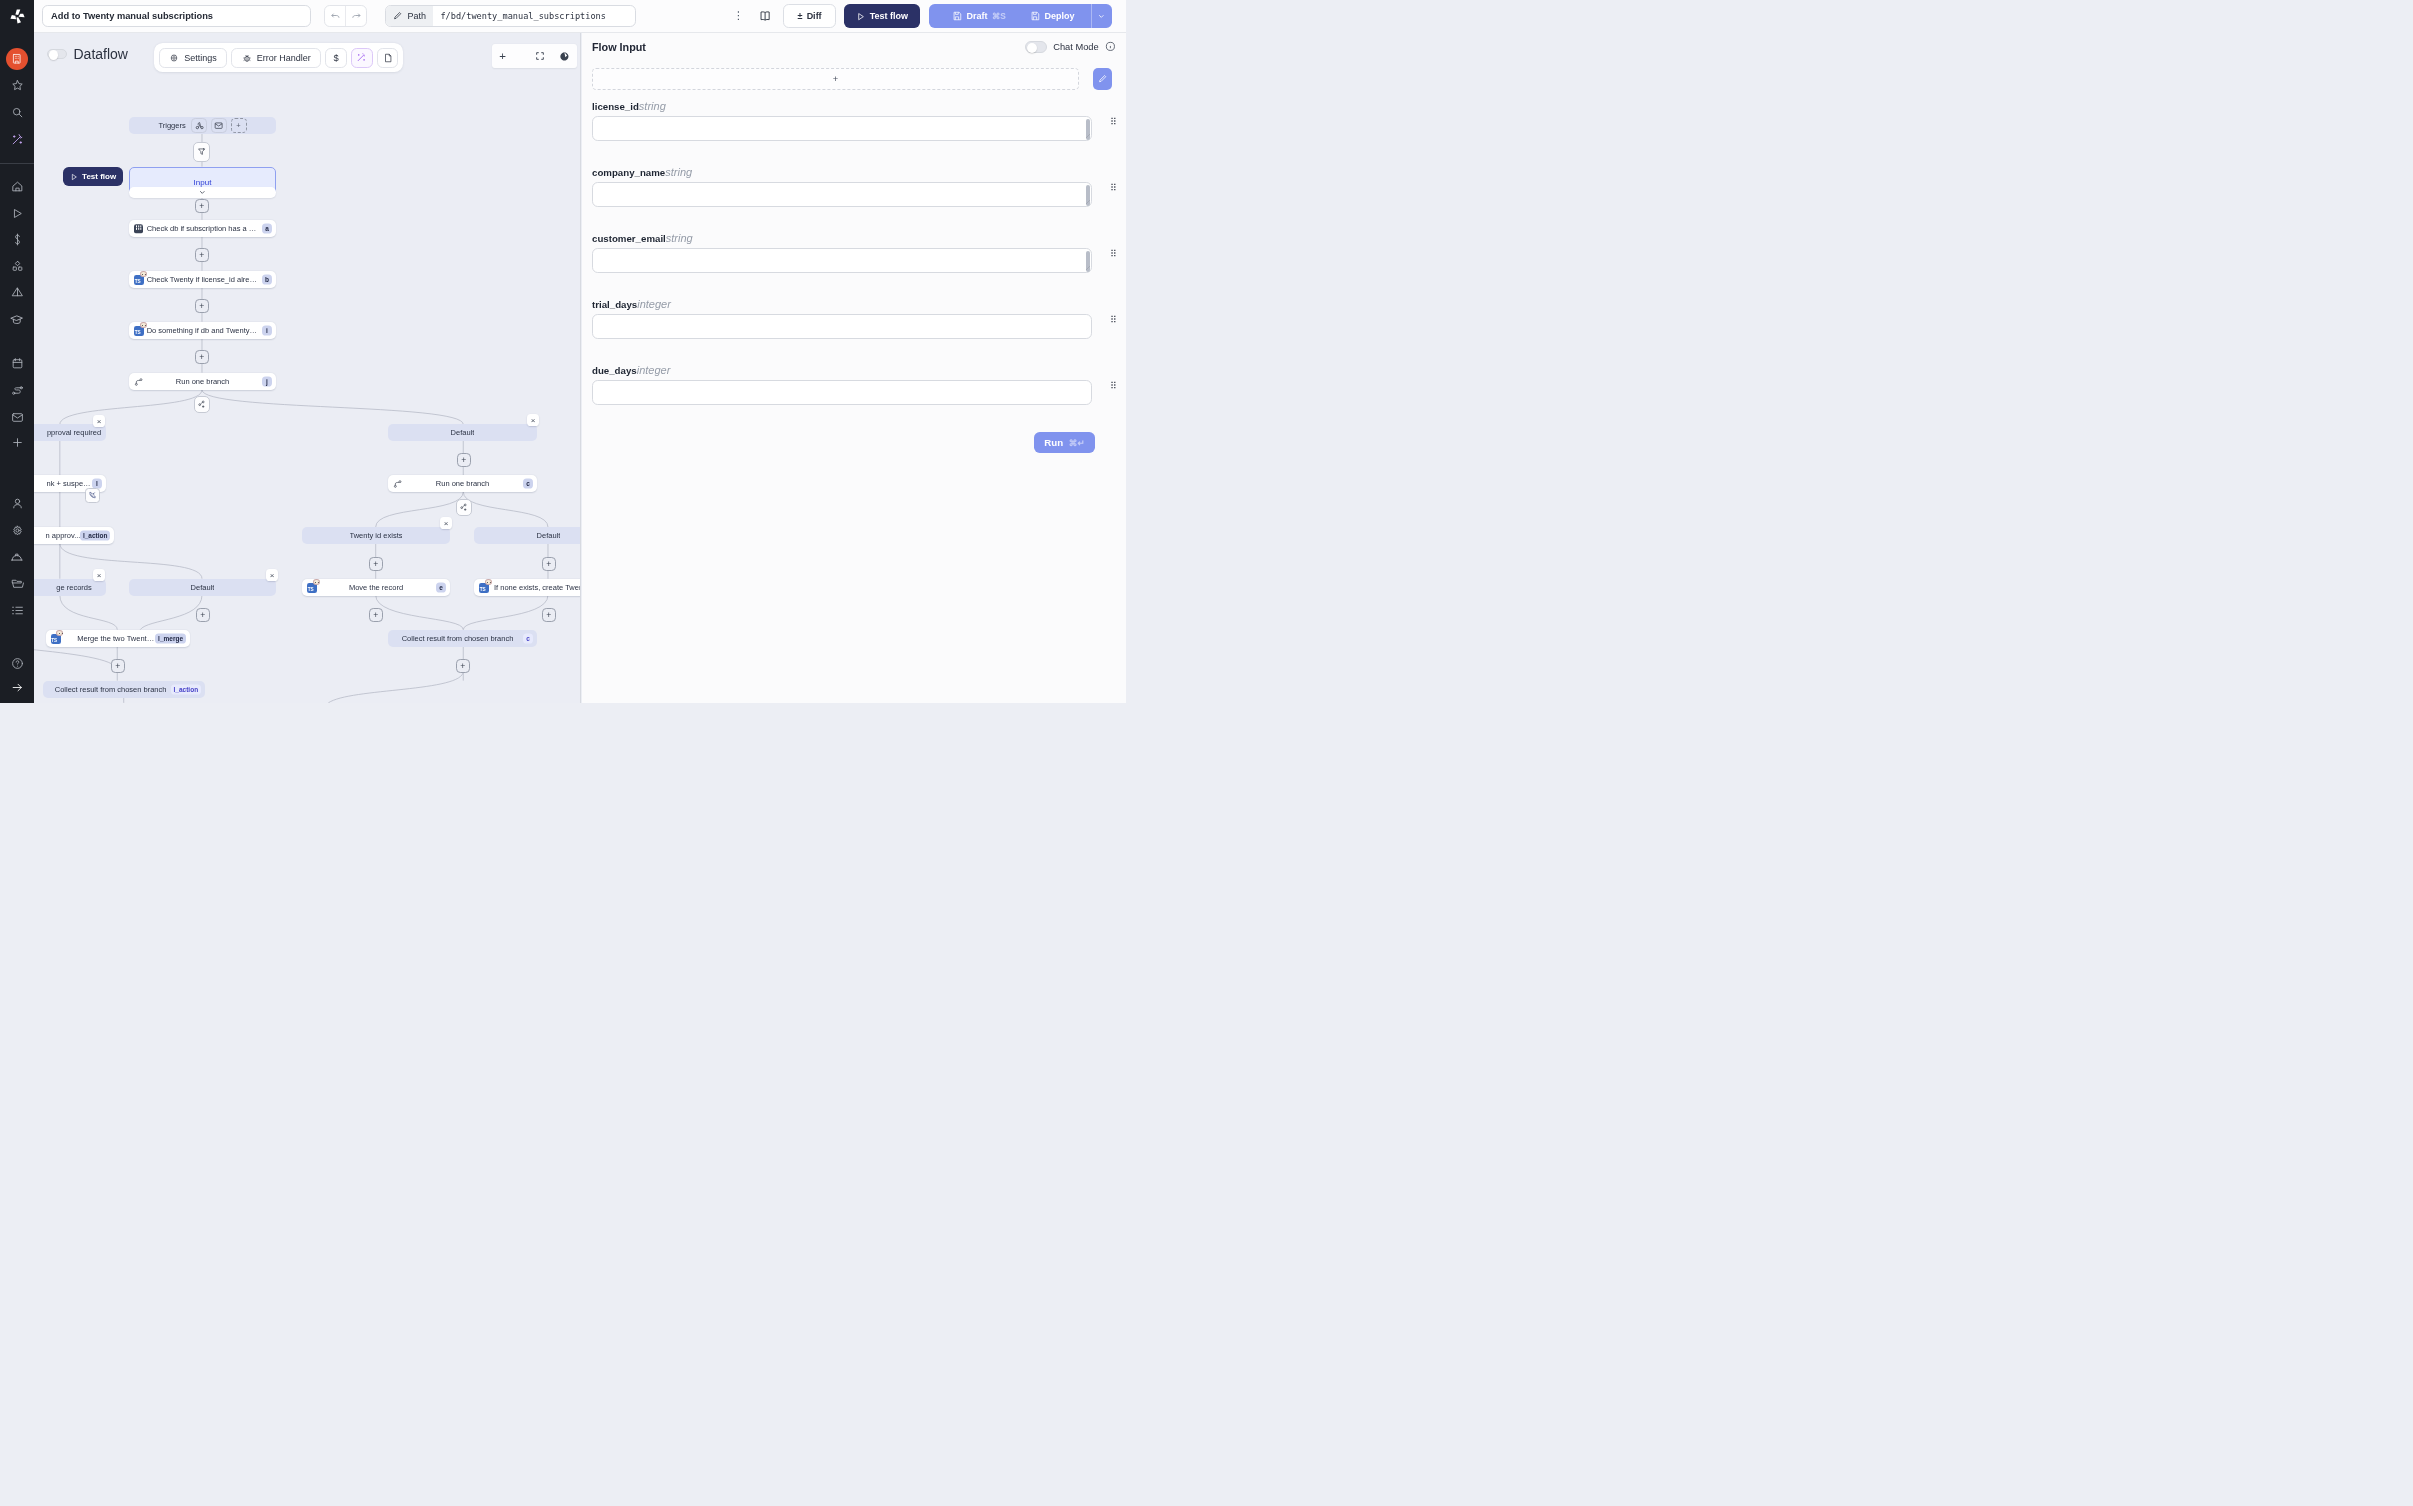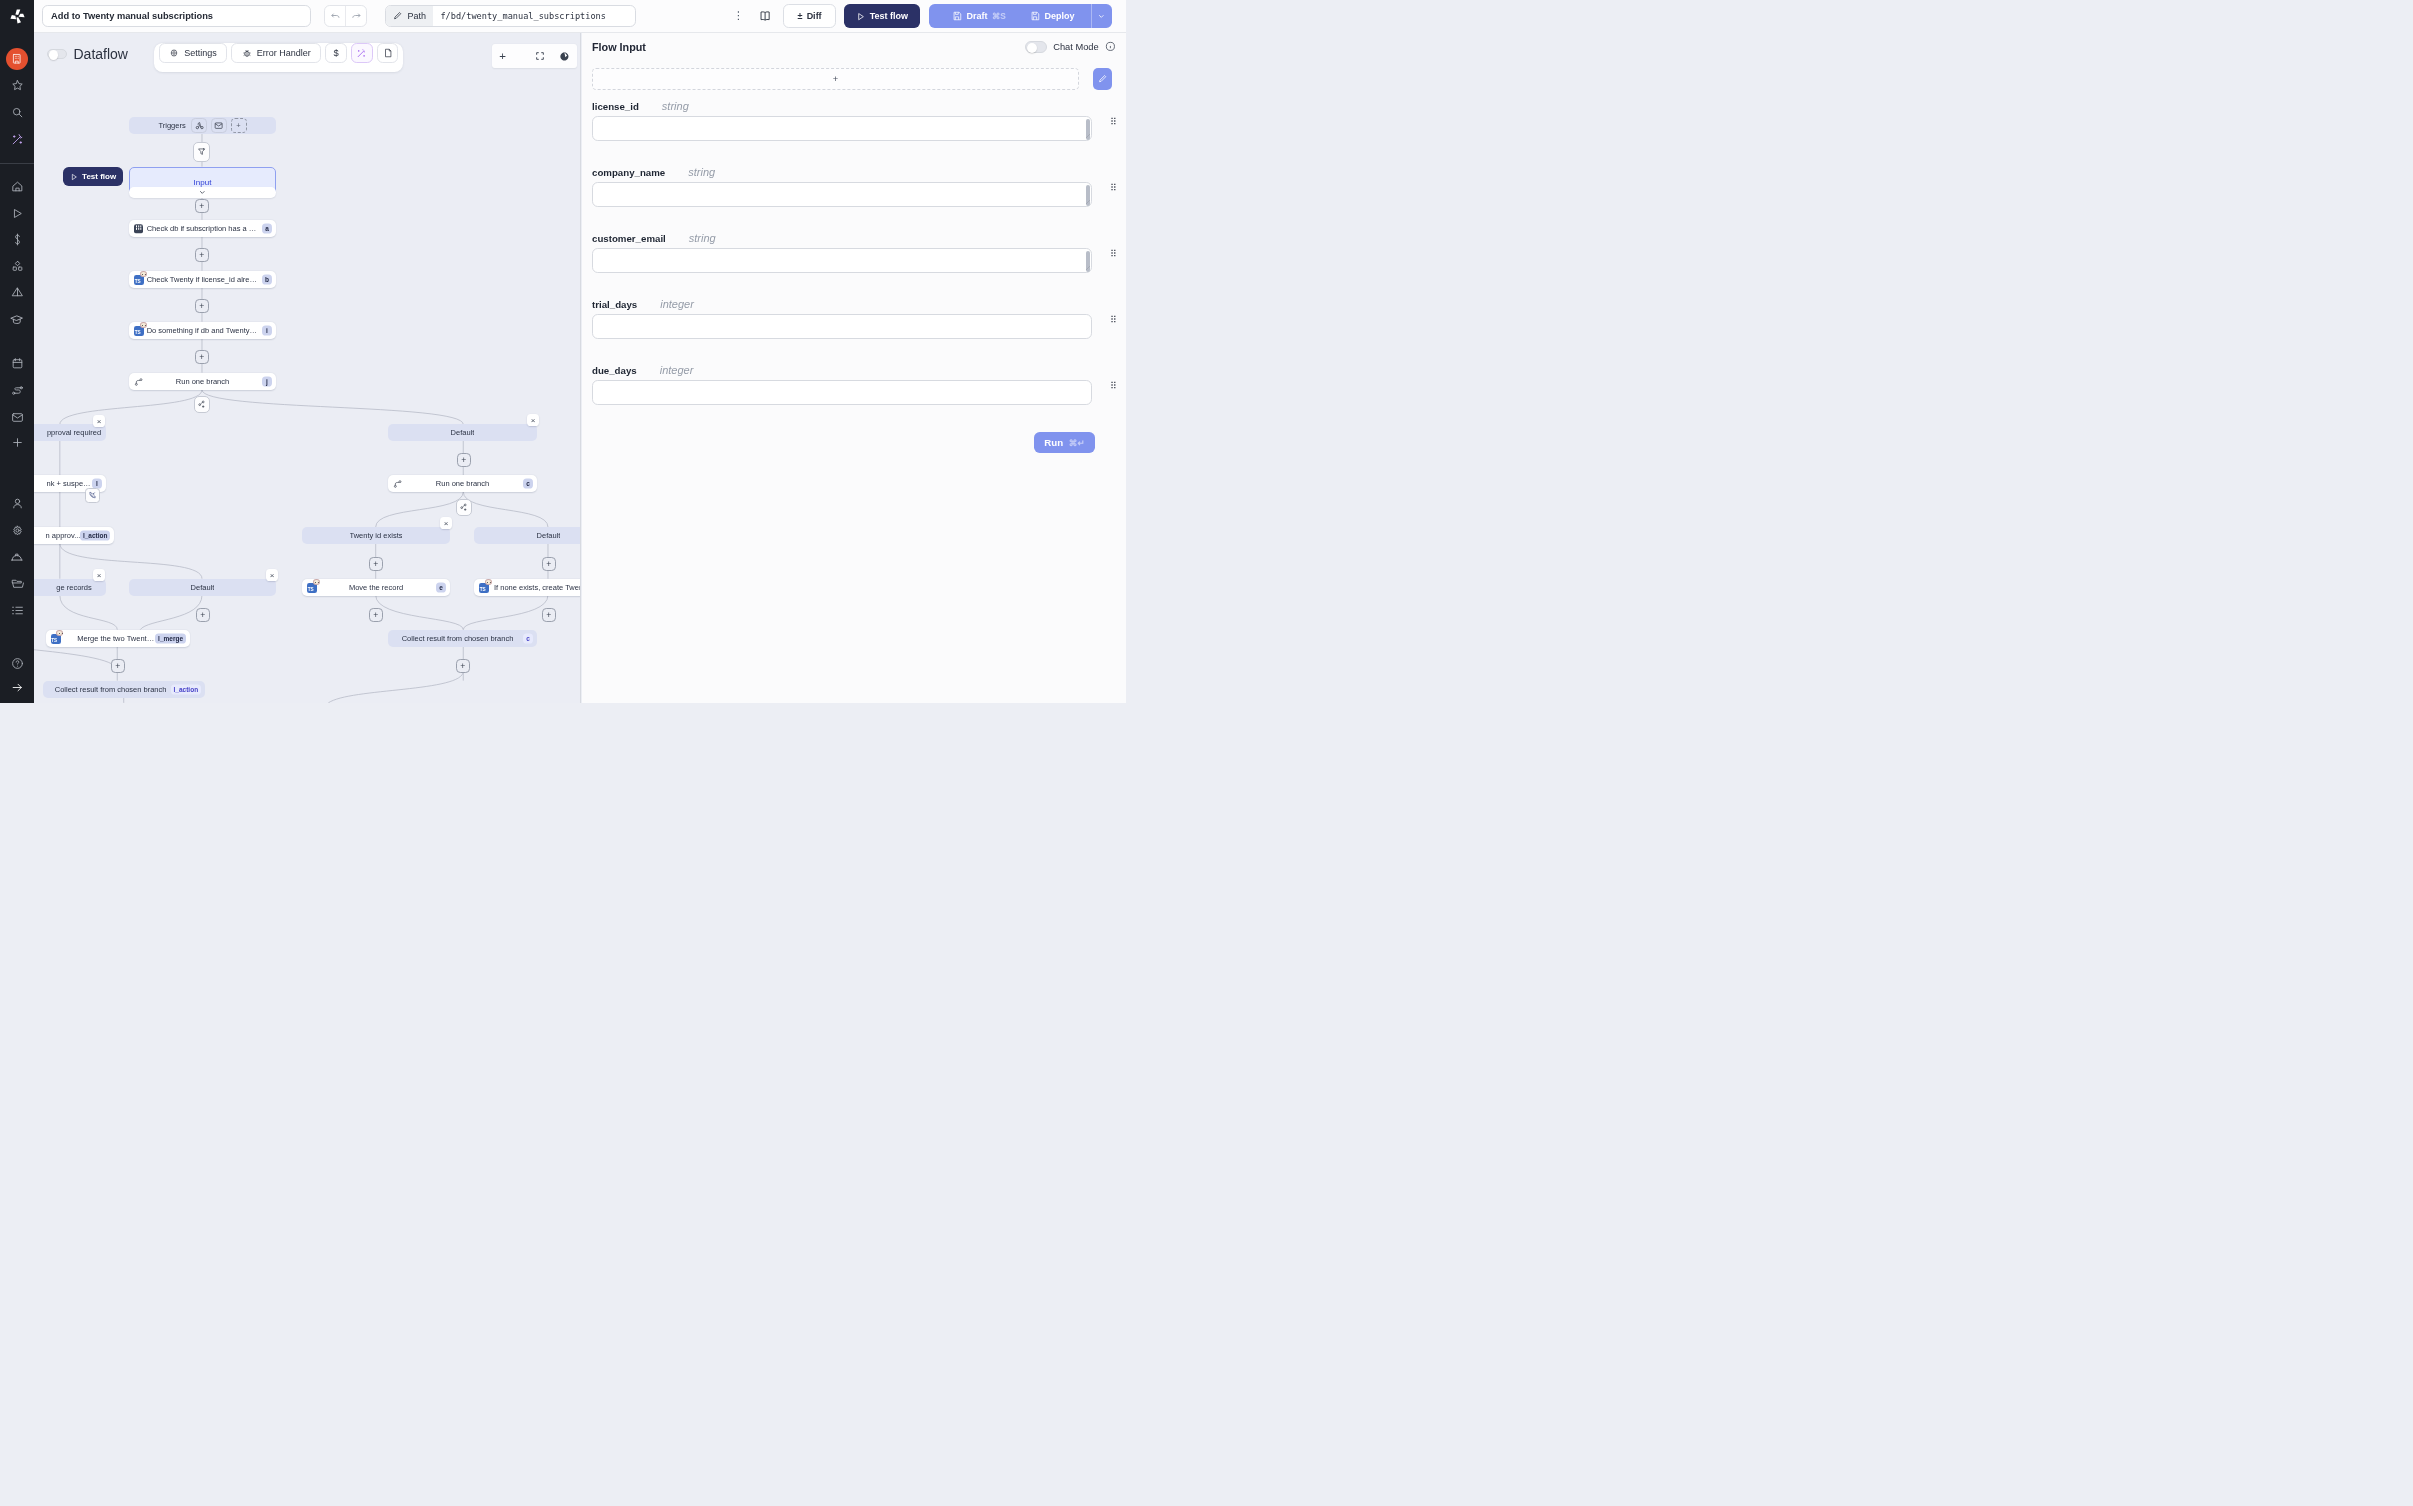--- a/index.html
+++ b/index.html
@@ -35,21 +35,21 @@
   #deploy-caret { position:absolute; right:0; top:0; width:21.5px; height:24px; border-left:0.7px solid rgba(255,255,255,.35); display:flex; align-items:center; justify-content:center; }
 
   
   #canvas { position:absolute; left:34px; top:33px; width:547px; height:670px; background:#ebedf4; overflow:hidden; border-right:0.7px solid #d7dae1; }
   #wires { position:absolute; left:0; top:0; z-index:1; }
   #wires path { stroke:#b7bbc7; fill:none; stroke-width:1.1; }
 
   .toggle { border-radius:718px; background:#e4e6ec; border:0.7px solid #d6d9df; position:relative; }
   .toggle .knob { position:absolute; left:0.7px; top:0.7px; background:#fff; border-radius:50%; box-shadow:0 0.7px 1.4px rgba(0,0,0,.18); }
 
-  #cv-toolbar { position:absolute; left:120px; top:10px; height:29px; background:#fff; border-radius:8.6px; box-shadow:0 0.7px 2.2px rgba(40,50,80,.10); display:flex; gap:4.3px; padding:0 5px; z-index:10; }
+  #cv-toolbar { position:absolute; left:120px; top:10px; height:29px; background:#fff; border-radius:8.6px; box-shadow:0 0.7px 2.2px rgba(40,50,80,.10); display:flex; align-items:center; gap:4.3px; padding:0 5px; z-index:10; }
   .tbtn { height:20px; border:0.7px solid #e2e4ea; border-radius:5.7px; background:#fff; display:flex; align-items:center; justify-content:center; gap:5px; font-size:9px; color:#2c3240; padding:0 9.3px; }
   .tbtn.sq { width:21.5px; padding:0; }
   .tbtn.wand-active { border-color:#dcc8f8; background:#fbf8ff; }
 
   #zoom-box { position:absolute; left:458px; top:10.8px; width:85px; height:24.4px; background:#fdfdfe; border-radius:2.9px; box-shadow:0 0.7px 1.4px rgba(40,50,80,.08); display:flex; align-items:center; justify-content:space-around; z-index:10; color:#39414f; }
 
   .node { position:absolute; height:17px; border-radius:5px; display:flex; align-items:center; justify-content:center; font-size:7.5px; color:#2b3244; z-index:5; }
   .node.white { background:#fff; box-shadow:0 0.7px 1.4px rgba(40,50,80,.16); }
   .node.lav { background:#dbe0f2; }
   .node.flat-l { border-top-left-radius:0; border-bottom-left-radius:0;padding-left:8px; }
@@ -72,21 +72,21 @@
   .bld-ic:before { content:""; position:absolute; left:1.8px; top:1.8px; width:1.4px; height:1.4px; background:#fff;
       box-shadow:2.2px 0 0 #fff, 4.3px 0 0 #fff, 0 2.5px 0 #fff, 2.2px 2.5px 0 #fff, 4.3px 2.5px 0 #fff; }
 
   
   #panel { position:absolute; left:582px; top:33px; width:544px; height:670px; background:#fbfbfc; z-index:20; }
   #panel-title { position:absolute; left:10px; top:8px; font-size:10.8px; font-weight:700; color:#232836; }
   #chat-row { position:absolute; right:10px; top:8px; display:flex; align-items:center; gap:6.5px; color:#2c3240; font-size:9.3px; }
   #add-box { position:absolute; left:10px; top:35px; width:487px; height:21.5px; border:1.1px dashed #d3d6dd; border-radius:4.3px; display:flex; align-items:center; justify-content:center; color:#4a5160; font-size:9.3px; background:#fdfdfe; }
   #pencil-btn { position:absolute; left:511px; top:35px; width:19.4px; height:21.5px; background:#8093ee; border-radius:5px; display:flex; align-items:center; justify-content:center; }
   .field { position:absolute; left:10px; width:524px; }
-  .flabel { display:flex; align-items:baseline; gap:23px; }
+  .flabel { display:flex; align-items:baseline; gap:0; }
   .fname { font-size:9.7px; font-weight:700; color:#1e2532; }
   .ftype { font-size:11px; font-style:italic; color:#959ca8; }
   .fbox { position:relative; margin-top:4.3px; width:500px; height:24.4px; background:#fff; border:0.7px solid #d7dae0; border-radius:5.7px; }
   .sbar { position:absolute; right:1.4px; top:1.4px; width:3.6px; height:21px; background:#b8bdc8; border-radius:2.2px; }
   .notch { position:absolute; right:1.4px; bottom:1.4px; width:5px; height:5px;
       background:linear-gradient(135deg, transparent 55%, #a6abb5 55%, #a6abb5 68%, transparent 68%); }
   .drag { position:absolute; right:0px; top:16px; font-size:9.3px; color:#474c58; letter-spacing:-0.7px; }
   #run-btn { position:absolute; left:452px; top:399px; width:61px; height:21px; background:#8093ee; border-radius:5.7px; color:#fff; display:flex; align-items:center; justify-content:center; gap:5.7px; font-size:9.7px; font-weight:700; }
 </style>
 </head>

